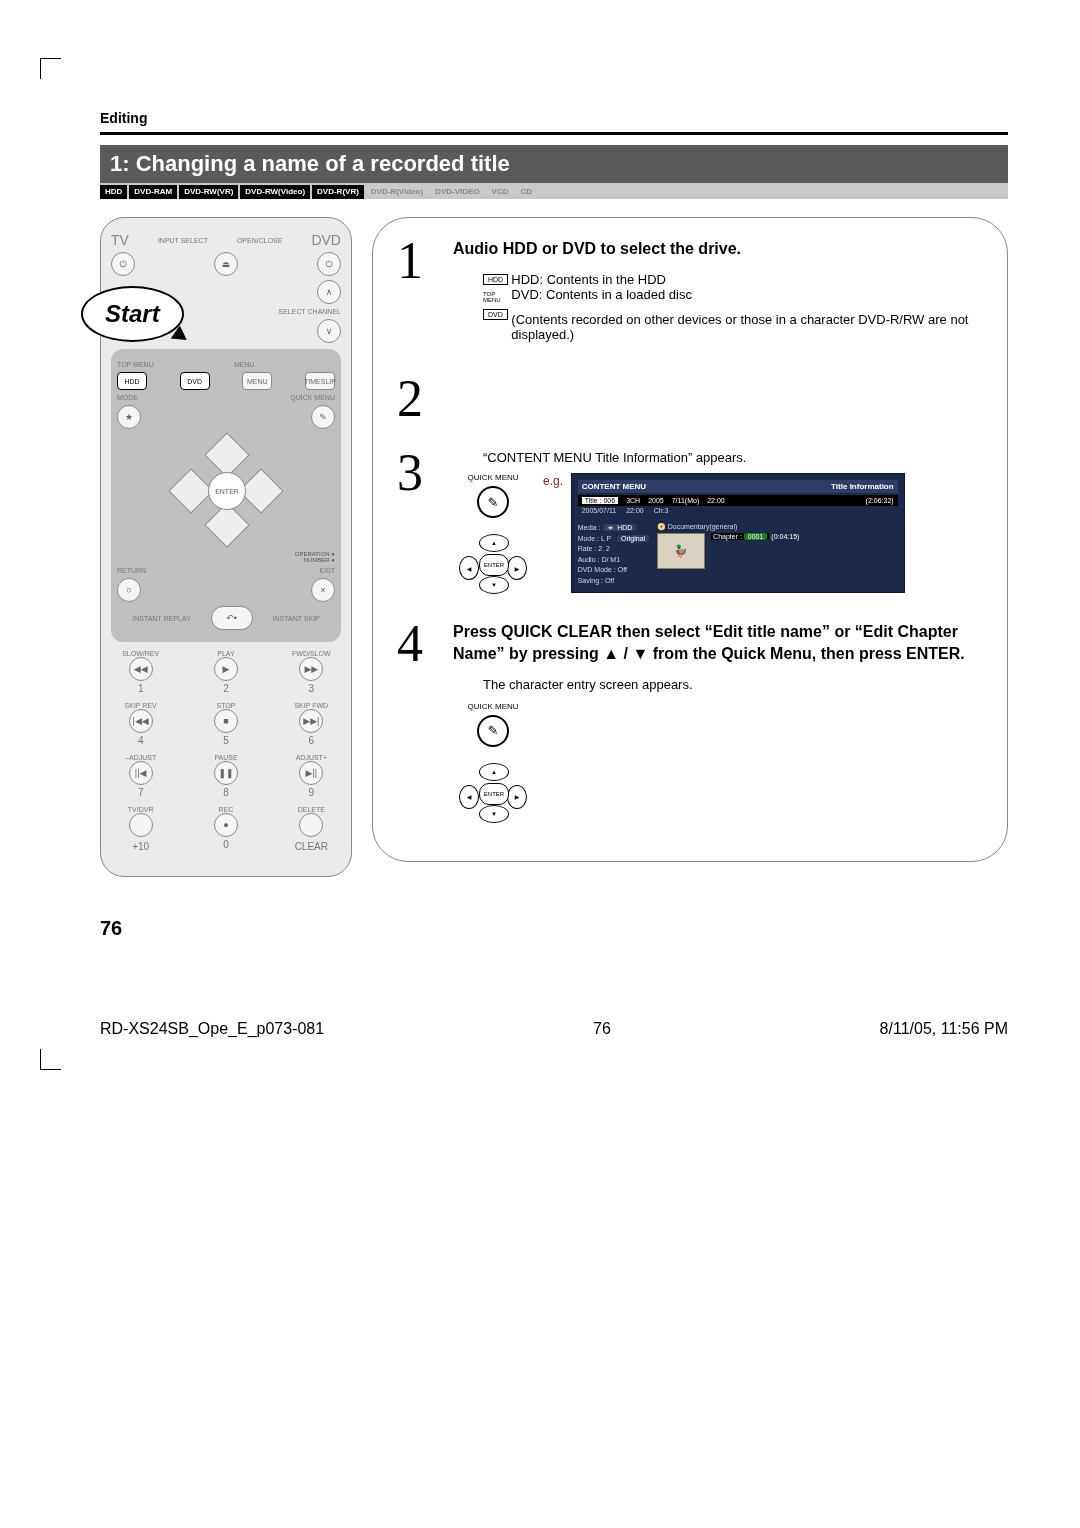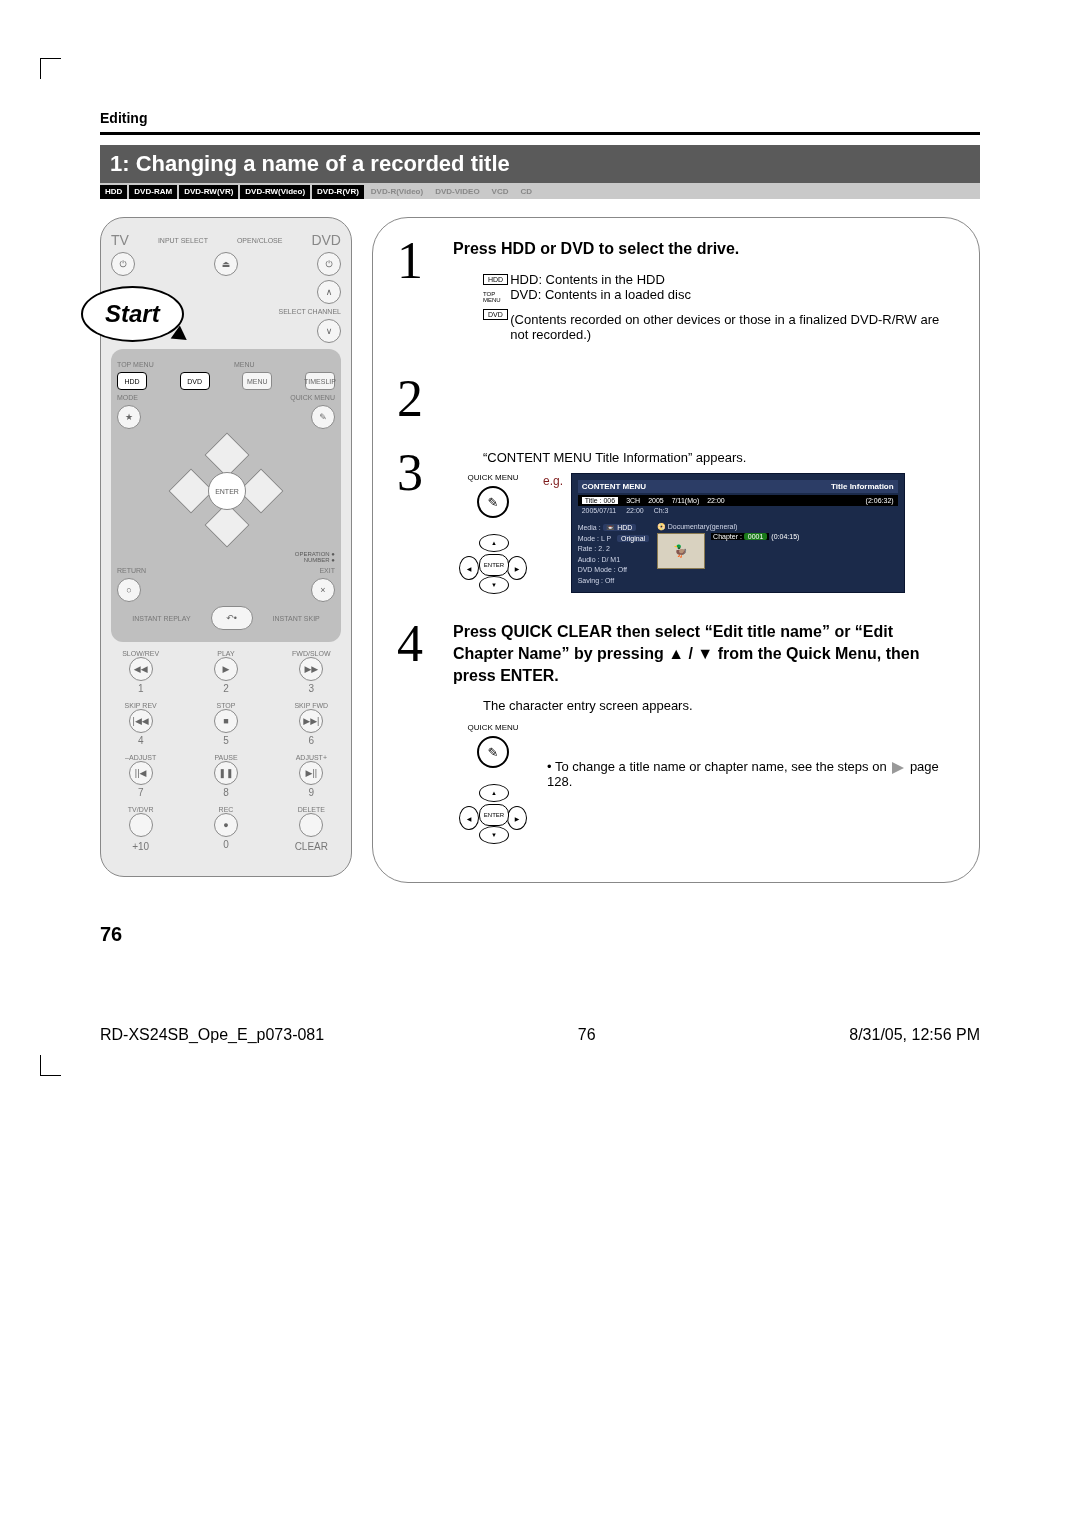--- a/index.html
+++ b/index.html
@@ -3,21 +3,21 @@
 <meta charset="utf-8">
 <style>
   body {
     margin: 0;
     font-family: Arial, Helvetica, sans-serif;
     background: #fff;
     color: #000;
     width: 1080px;
   }
   .page {
-    padding: 110px 100px 60px 100px;
+    padding: 110px 72px 60px 100px;
     position: relative;
   }
   .section-tag {
     font-weight: bold;
     font-size: 14px;
     margin-bottom: 6px;
   }
   hr.heavy {
     border: none;
     border-top: 3px solid #000;
@@ -315,31 +315,31 @@
         <div class="cell"><div class="lbl">REC</div><div class="btn">●</div><div class="n">0</div></div>
         <div class="cell"><div class="lbl">DELETE</div><div class="btn"></div><div class="n">CLEAR</div></div>
       </div>
     </div>
 
     <div class="steps">
 
       <div class="step">
         <div class="stepnum">1</div>
         <div class="step-body">
-          <div class="step-head">Press HDD or DVD to select the drive.</div>
+          <div class="step-head">Audio HDD or DVD to select the drive.</div>
           <div class="sub-row">
             <div class="mini-col">
               <span class="mini-box">HDD</span>
               <span style="font-size:6px;">TOP MENU</span>
               <span class="mini-box">DVD</span>
             </div>
             <div class="note">
               <div>HDD: Contents in the HDD</div>
               <div>DVD: Contents in a loaded disc</div>
-              <div style="margin-top:10px;">(Contents recorded on other devices or those in a finalized DVD-R/RW are not recorded.)</div>
+              <div style="margin-top:10px;">(Contents recorded on other devices or those in a character DVD-R/RW are not displayed.)</div>
             </div>
           </div>
         </div>
       </div>
 
       <div class="step">
         <div class="stepnum">2</div>
       </div>
 
       <div class="step">
@@ -419,32 +419,29 @@
               <div class="qbtn">✎</div>
               <div style="height:10px;"></div>
               <div class="mini-dpad">
                 <div class="oval u">▲</div>
                 <div class="oval d">▼</div>
                 <div class="oval l">◀</div>
                 <div class="oval r">▶</div>
                 <div class="m">ENTER</div>
               </div>
             </div>
-            <div class="note bullet" style="margin-top:36px;">
-              • <span>To change a title name or chapter name, see the steps on</span> <span class="arrow-ref"></span> <span>page 128.</span>
-            </div>
           </div>
         </div>
       </div>
 
     </div>
   </div>
 
   <div class="page-num">76</div>
 
   <div class="footer">
     <span>RD-XS24SB_Ope_E_p073-081</span>
     <span>76</span>
-    <span>8/31/05, 12:56 PM</span>
+    <span>8/11/05, 11:56 PM</span>
   </div>
 
   <div class="corner-marks b"></div>
 </div>
 
 </body></html>

